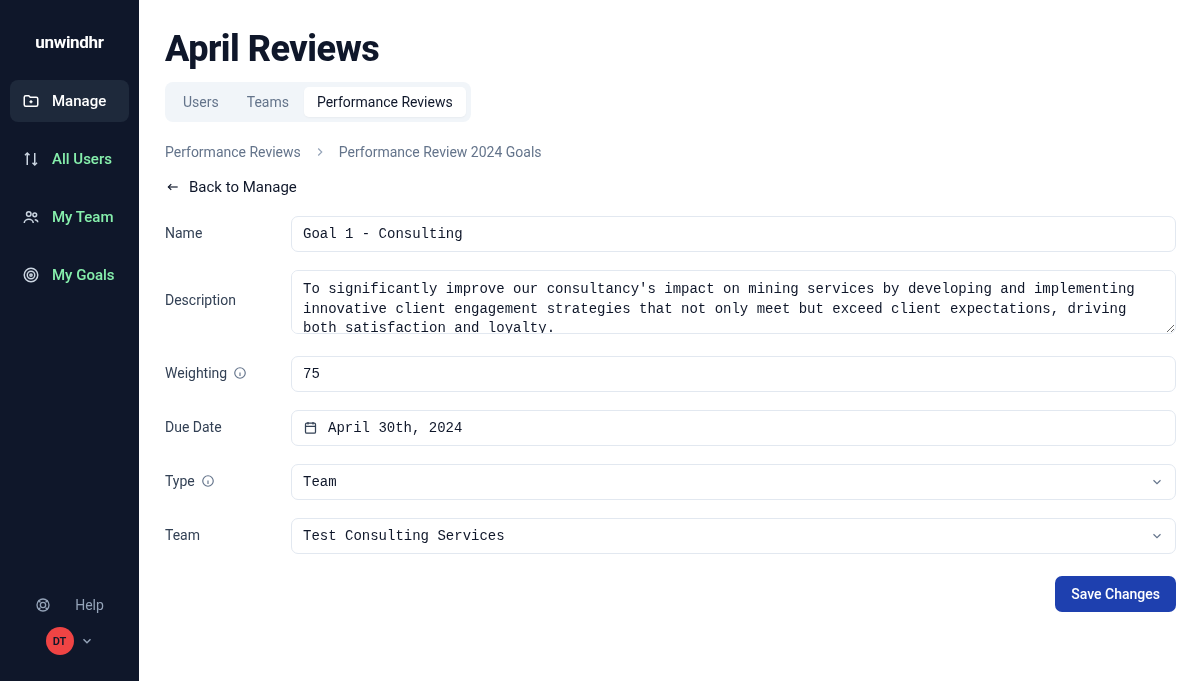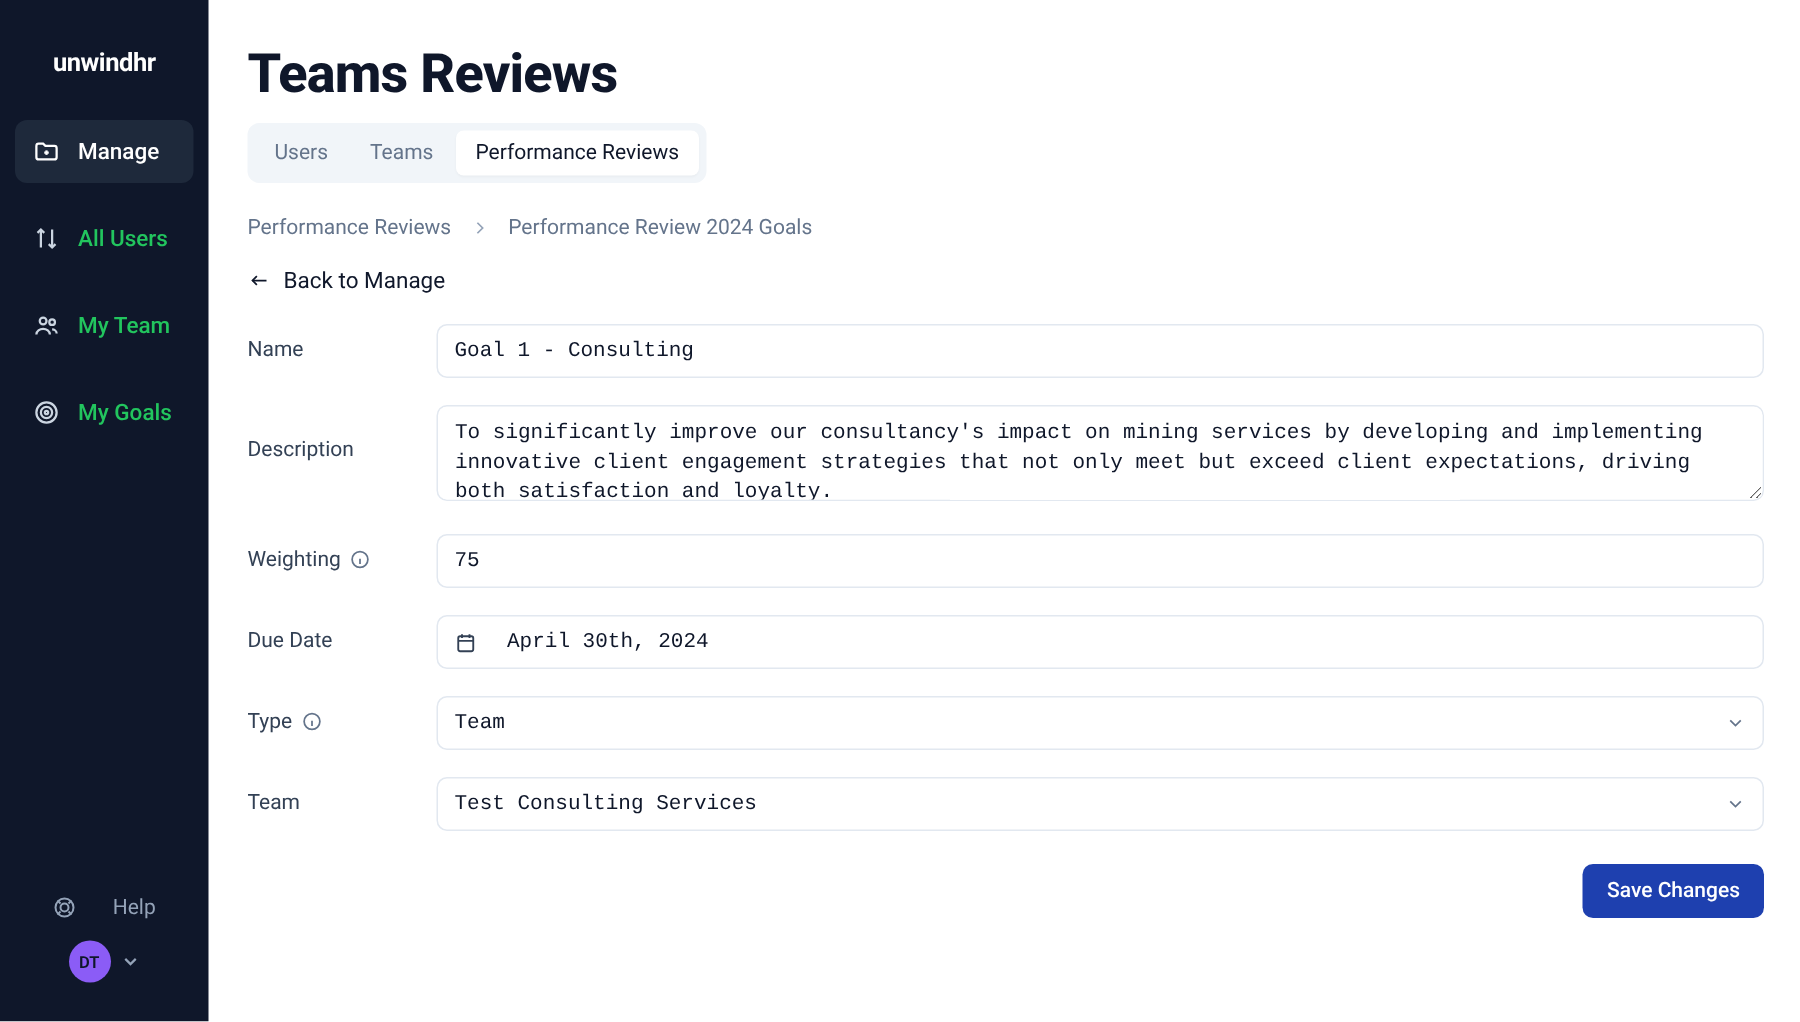--- a/index.html
+++ b/index.html
@@ -39,21 +39,21 @@
     }
     .nav-item {
       display: flex;
       align-items: center;
       gap: 12px;
       padding: 12px 12px;
       border-radius: 8px;
       cursor: pointer;
       font-size: 15px;
       font-weight: 500;
-      color: #22c55e;
+      color: #86efac;
     }
     .nav-item.active {
       background: #1e293b;
       color: #fff;
     }
     .nav-item .icon {
       width: 18px;
       height: 18px;
       display: flex;
       align-items: center;
@@ -79,21 +79,21 @@
     }
     .avatar-row {
       display: flex;
       align-items: center;
       gap: 6px;
     }
     .avatar {
       width: 28px;
       height: 28px;
       border-radius: 50%;
-      background: #8b5cf6;
+      background: #ef4444;
       color: #0f172a;
       font-size: 11px;
       font-weight: 600;
       display: flex;
       align-items: center;
       justify-content: center;
     }
     
     .main {
       flex: 1;
@@ -181,22 +181,21 @@
       color: #0f172a;
       background: #fff;
     }
     .textarea {
       resize: vertical;
       height: 64px;
       line-height: 1.4;
     }
     .date-input {
       display: flex;
-      align-items: center;
-      gap: 20px;
+      gap: 10px;
       cursor: pointer;
     }
     .select {
       display: flex;
       align-items: center;
       justify-content: space-between;
       cursor: pointer;
     }
     .info-icon {
       width: 14px;
@@ -288,21 +287,21 @@
       <span>
         <svg width="14" height="14" viewBox="0 0 24 24" fill="none" stroke="#94a3b8" stroke-width="2.5">
             <path d="M6 9l6 6 6-6"></path>
           </svg>
       </span>
     </div>
   </div>
 </aside>
 
 <main class="main">
-  <h1 class="page-title">Teams Reviews</h1>
+  <h1 class="page-title">April Reviews</h1>
 
   <div class="tabs">
     <button class="tab">Users</button>
     <button class="tab">Teams</button>
     <button class="tab active">Performance Reviews</button>
   </div>
 
   <div class="breadcrumbs">
     <span class="crumb">Performance Reviews</span>
     <span class="chev">

